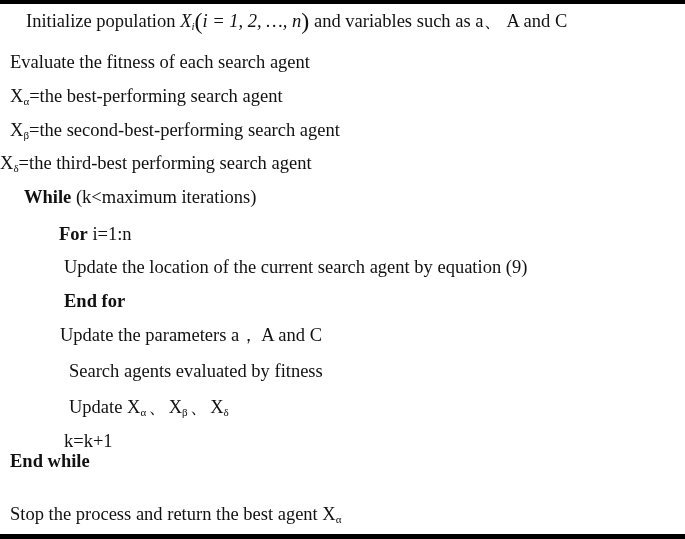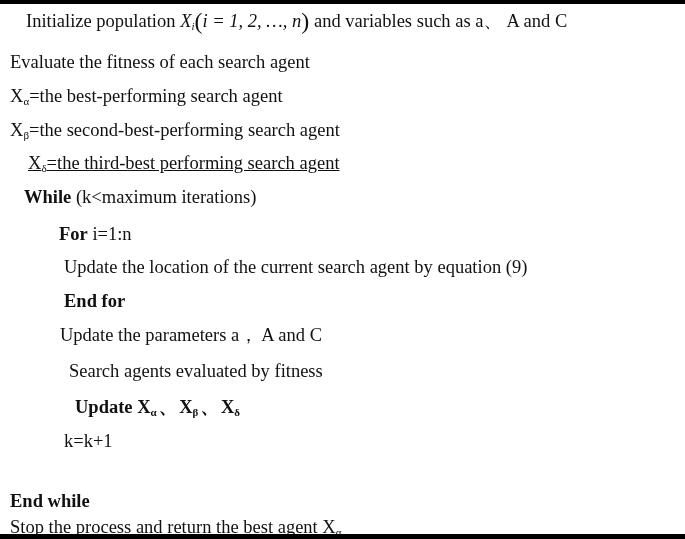--- a/index.html
+++ b/index.html
@@ -61,21 +61,21 @@
 </div>
 
 <div class="line" style="left:10px; top:85px;">
   <span>X</span><sub>α</sub><span>=the best-performing search agent</span>
 </div>
 
 <div class="line" style="left:10px; top:119px;">
   <span>X</span><sub>β</sub><span>=the second-best-performing search agent</span>
 </div>
 
-<div class="line" style="left:28px; top:152px;text-decoration:underline;">
+<div class="line" style="left:0; top:152px;">
   <span>X</span><sub>δ</sub><span>=the third-best performing search agent</span>
 </div>
 
 <div class="line" style="left:24px; top:186px;">
   <span class="b">While</span><span> (k&lt;maximum iterations)</span>
 </div>
 
 <div class="line" style="left:59px; top:223px;text-align:center;">
   <span class="b">For</span><span> i=1:n</span>
 </div>
@@ -89,29 +89,29 @@
 </div>
 
 <div class="line" style="left:60px; top:324px;">
   <span>Update the parameters a， A and C</span>
 </div>
 
 <div class="line" style="left:69px; top:360px;">
   <span>Search agents evaluated by fitness</span>
 </div>
 
-<div class="line" style="left:75px; top:396px;font-weight:bold;">
+<div class="line" style="left:69px; top:396px;">
   <span>Update </span><span>X</span><sub>α</sub><span class="sep">、</span><span>X</span><sub>β</sub><span class="sep">、</span><span>X</span><sub>δ</sub>
 </div>
 
 <div class="line" style="left:64px; top:430px;">
   <span>k=k+1</span>
 </div>
 
-<div class="line" style="left:10px; top:490px;">
+<div class="line" style="left:10px; top:450px;">
   <span class="b">End while</span>
 </div>
 
-<div class="line" style="left:10px; top:516px;">
+<div class="line" style="left:10px; top:503px;">
   <span>Stop the process and return the best agent </span><span>X</span><sub>α</sub>
 </div>
 
 <div class="rule-bottom"></div>
 
 </body></html>

